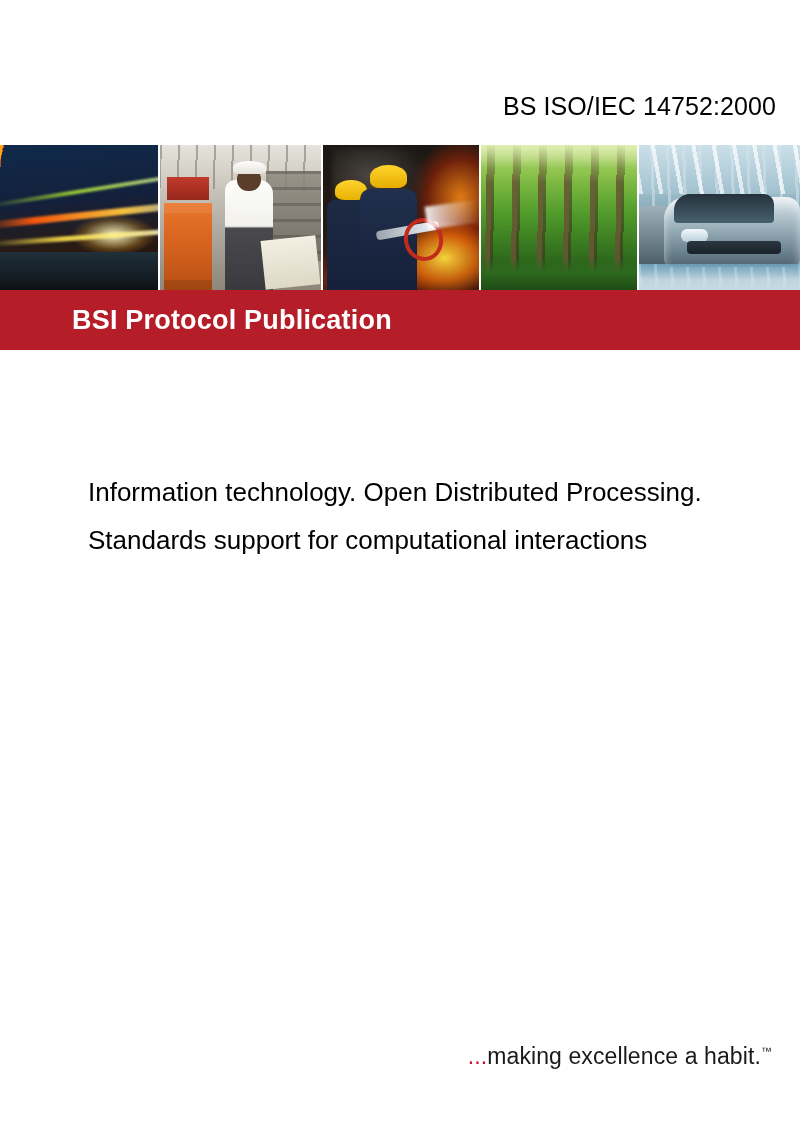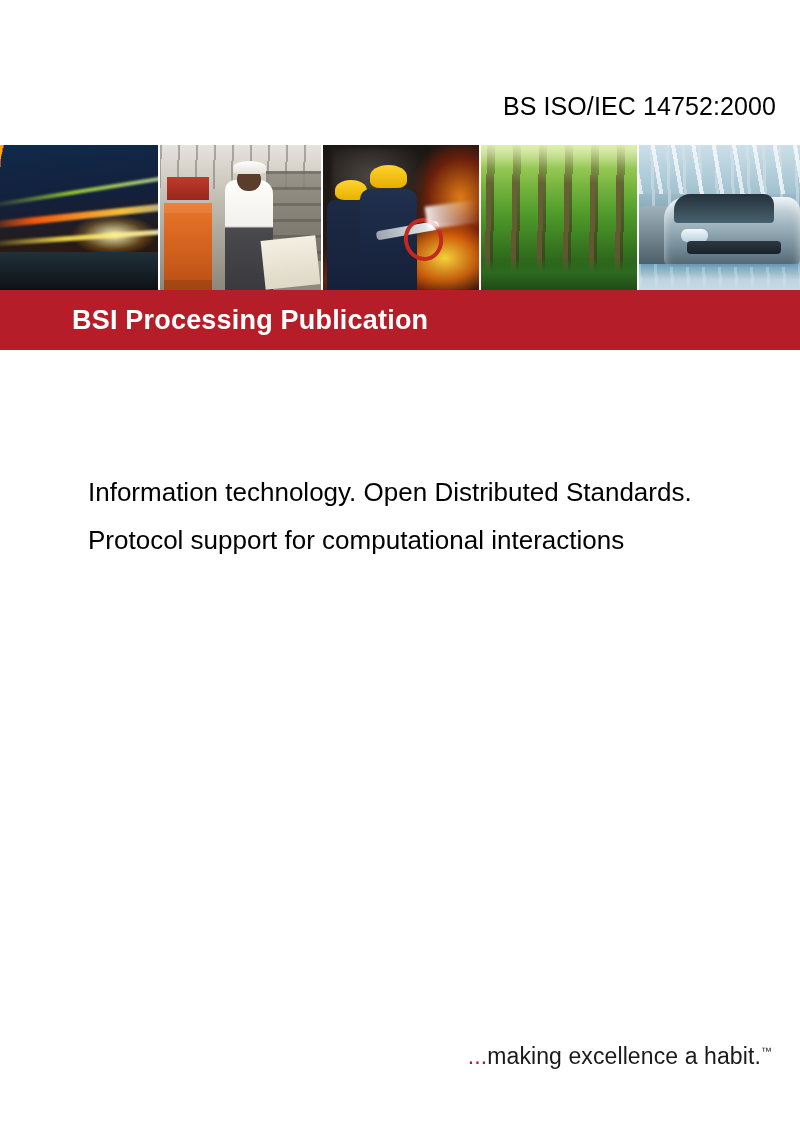--- a/index.html
+++ b/index.html
@@ -375,23 +375,23 @@
       <div class="car-body"></div>
       <div class="windshield"></div>
       <div class="headlight"></div>
       <div class="grille"></div>
       <div class="floor-glow"></div>
     </div>
 
   </div>
 
   <div class="red-banner">
-    <div class="red-banner-text">BSI Processing Publication</div>
+    <div class="red-banner-text">BSI Protocol Publication</div>
   </div>
 
-  <div class="doc-title">Information technology. Open Distributed Standards. Protocol support for computational interactions</div>
+  <div class="doc-title">Information technology. Open Distributed Processing. Standards support for computational interactions</div>
 
 
   <div class="tagline">
     <span class="ellipsis">...</span><span>making excellence a habit.</span><span class="tm">™</span>
   </div>
 
 </div>
 
 </body></html>

